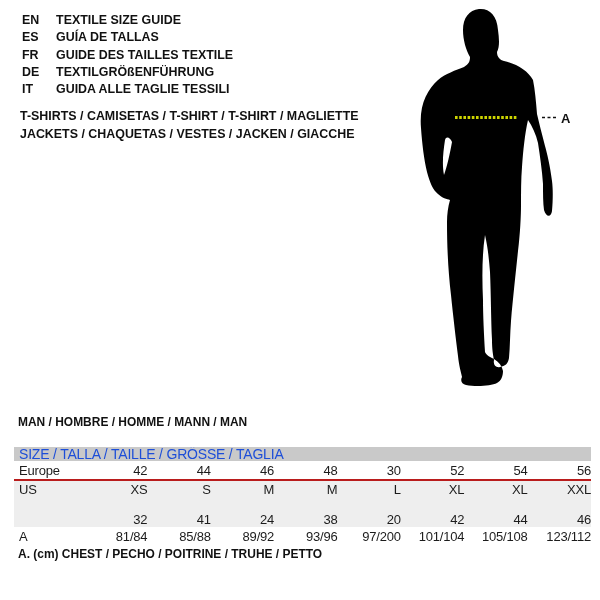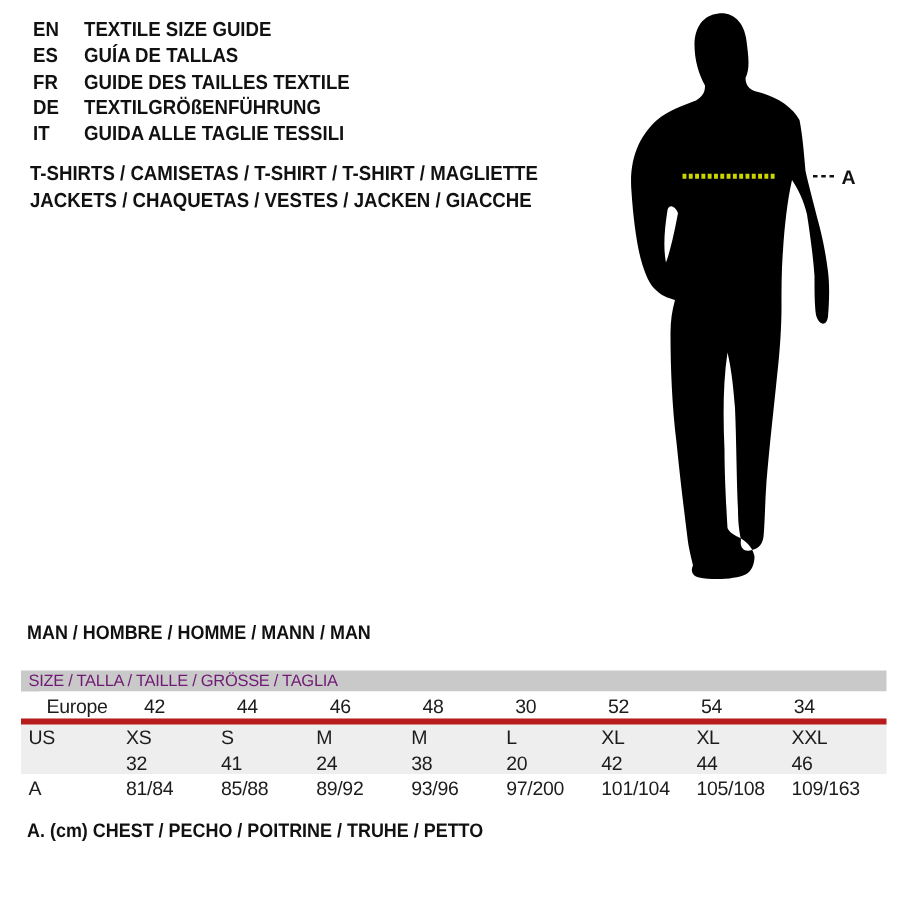--- a/index.html
+++ b/index.html
@@ -20,28 +20,28 @@
 
   
   .figure-wrap { position:absolute; left:400px; top:0; width:200px; height:400px; }
   .figure-wrap svg { display:block; width:200px; height:400px; }
 
   
   .man-label { position:absolute; left:18px; top:413px; font-weight:bold; font-size:13px; line-height:17px; white-space:nowrap; }
 
   
   .size-table { position:absolute; left:14px; top:447px; width:577px; font-size:13px; color:#1c1c1c; letter-spacing:-0.2px; }
-  .t-header { background:#c9c9c9; height:14px; line-height:14px; padding-left:5px; font-size:11px; color:#701a75; white-space:nowrap; overflow:hidden; }
+  .t-header { background:#c9c9c9; height:14px; line-height:14px; padding-left:5px; font-size:14px; color:#1d4ed8; white-space:nowrap; overflow:hidden; }
   .t-row { display:grid; grid-template-columns:70px repeat(8, 1fr); align-items:center; }
   .t-row .lbl { text-align:left; padding-left:5px; }
-  .t-row .val { text-align:left; }
-  .row-europe { height:18px; background:#ffffff;margin-left:12px; }
-  .row-band { background:#eeeeee; border-top:4px solid #b91c1c; }
+  .t-row .val { text-align:right; }
+  .row-europe { height:18px; background:#ffffff; }
+  .row-band { background:#eeeeee; border-top:2px solid #b91c1c; }
   .row-us { height:17px; }
-  .row-num { height:16px; }
+  .row-num { height:16px;margin-top:13px; }
   .row-a { height:18px; background:#ffffff; }
 
   
   .footnote { position:absolute; left:18px; top:545px; font-weight:bold; font-size:13px; line-height:17px; white-space:nowrap; }
 </style>
 </head>
 <body>
 
 <div class="lang-block cond">
   <div class="lang-row">
@@ -104,21 +104,21 @@
 
   <div class="t-row row-europe">
     <span class="lbl">Europe</span>
     <span class="val">42</span>
     <span class="val">44</span>
     <span class="val">46</span>
     <span class="val">48</span>
     <span class="val">30</span>
     <span class="val">52</span>
     <span class="val">54</span>
-    <span class="val">34</span>
+    <span class="val">56</span>
   </div>
 
   <div class="row-band">
     <div class="t-row row-us">
       <span class="lbl">US</span>
       <span class="val">XS</span>
       <span class="val">S</span>
       <span class="val">M</span>
       <span class="val">M</span>
       <span class="val">L</span>
@@ -141,17 +141,17 @@
 
   <div class="t-row row-a">
     <span class="lbl">A</span>
     <span class="val">81/84</span>
     <span class="val">85/88</span>
     <span class="val">89/92</span>
     <span class="val">93/96</span>
     <span class="val">97/200</span>
     <span class="val">101/104</span>
     <span class="val">105/108</span>
-    <span class="val">109/163</span>
+    <span class="val">123/112</span>
   </div>
 </div>
 
 <div class="footnote cond">A. (cm) CHEST / PECHO / POITRINE / TRUHE / PETTO</div>
 
 </body></html>

